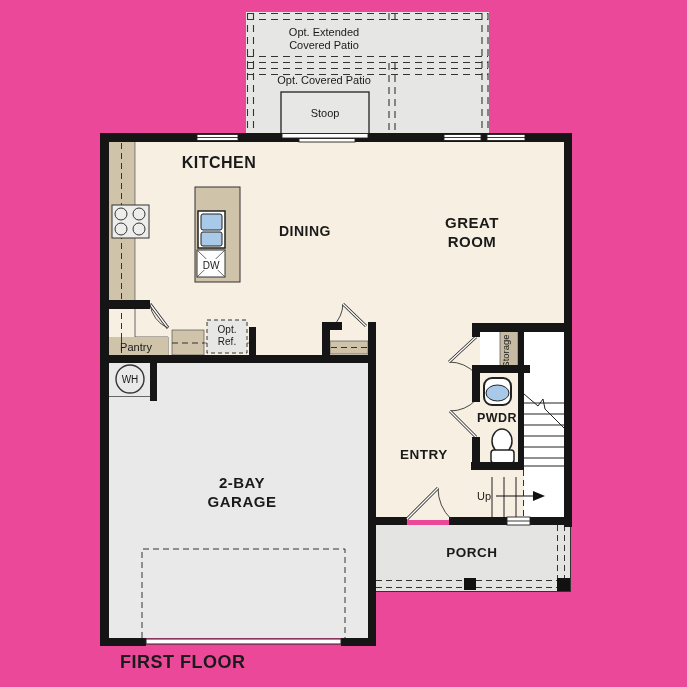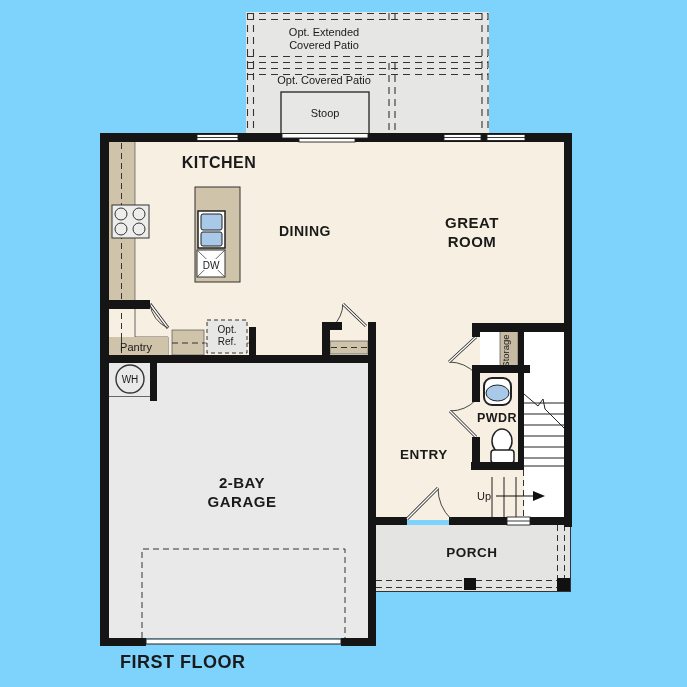--- a/index.html
+++ b/index.html
@@ -1,16 +1,16 @@
 <!DOCTYPE html>
 <html><head>
 <meta charset="utf-8">
 <style>
   html,body{margin:0;padding:0;background:#ffffff;}
-  #canvas{position:relative;width:687px;height:687px;background:#7dd3fc;overflow:hidden;}
+  #canvas{position:relative;width:687px;height:687px;background:#ec4899;overflow:hidden;}
   svg{display:block;}
   text{fill:#1a1a1a;font-family:"Liberation Sans",sans-serif;}
   .b{font-weight:bold;letter-spacing:.5px;}
   .wall{fill:#151515;}
   .thin{stroke:#333;stroke-width:1;fill:none;}
   .thin8{stroke:#444;stroke-width:.8;fill:none;}
   .dash{stroke:#333;stroke-width:1.1;fill:none;stroke-dasharray:7 5;}
   .dash2{stroke:#333;stroke-width:1;fill:none;stroke-dasharray:6 4;}
   .winline{stroke:#222;stroke-width:.9;}
   .leaf-outer{stroke:#222;stroke-width:3;fill:none;}

